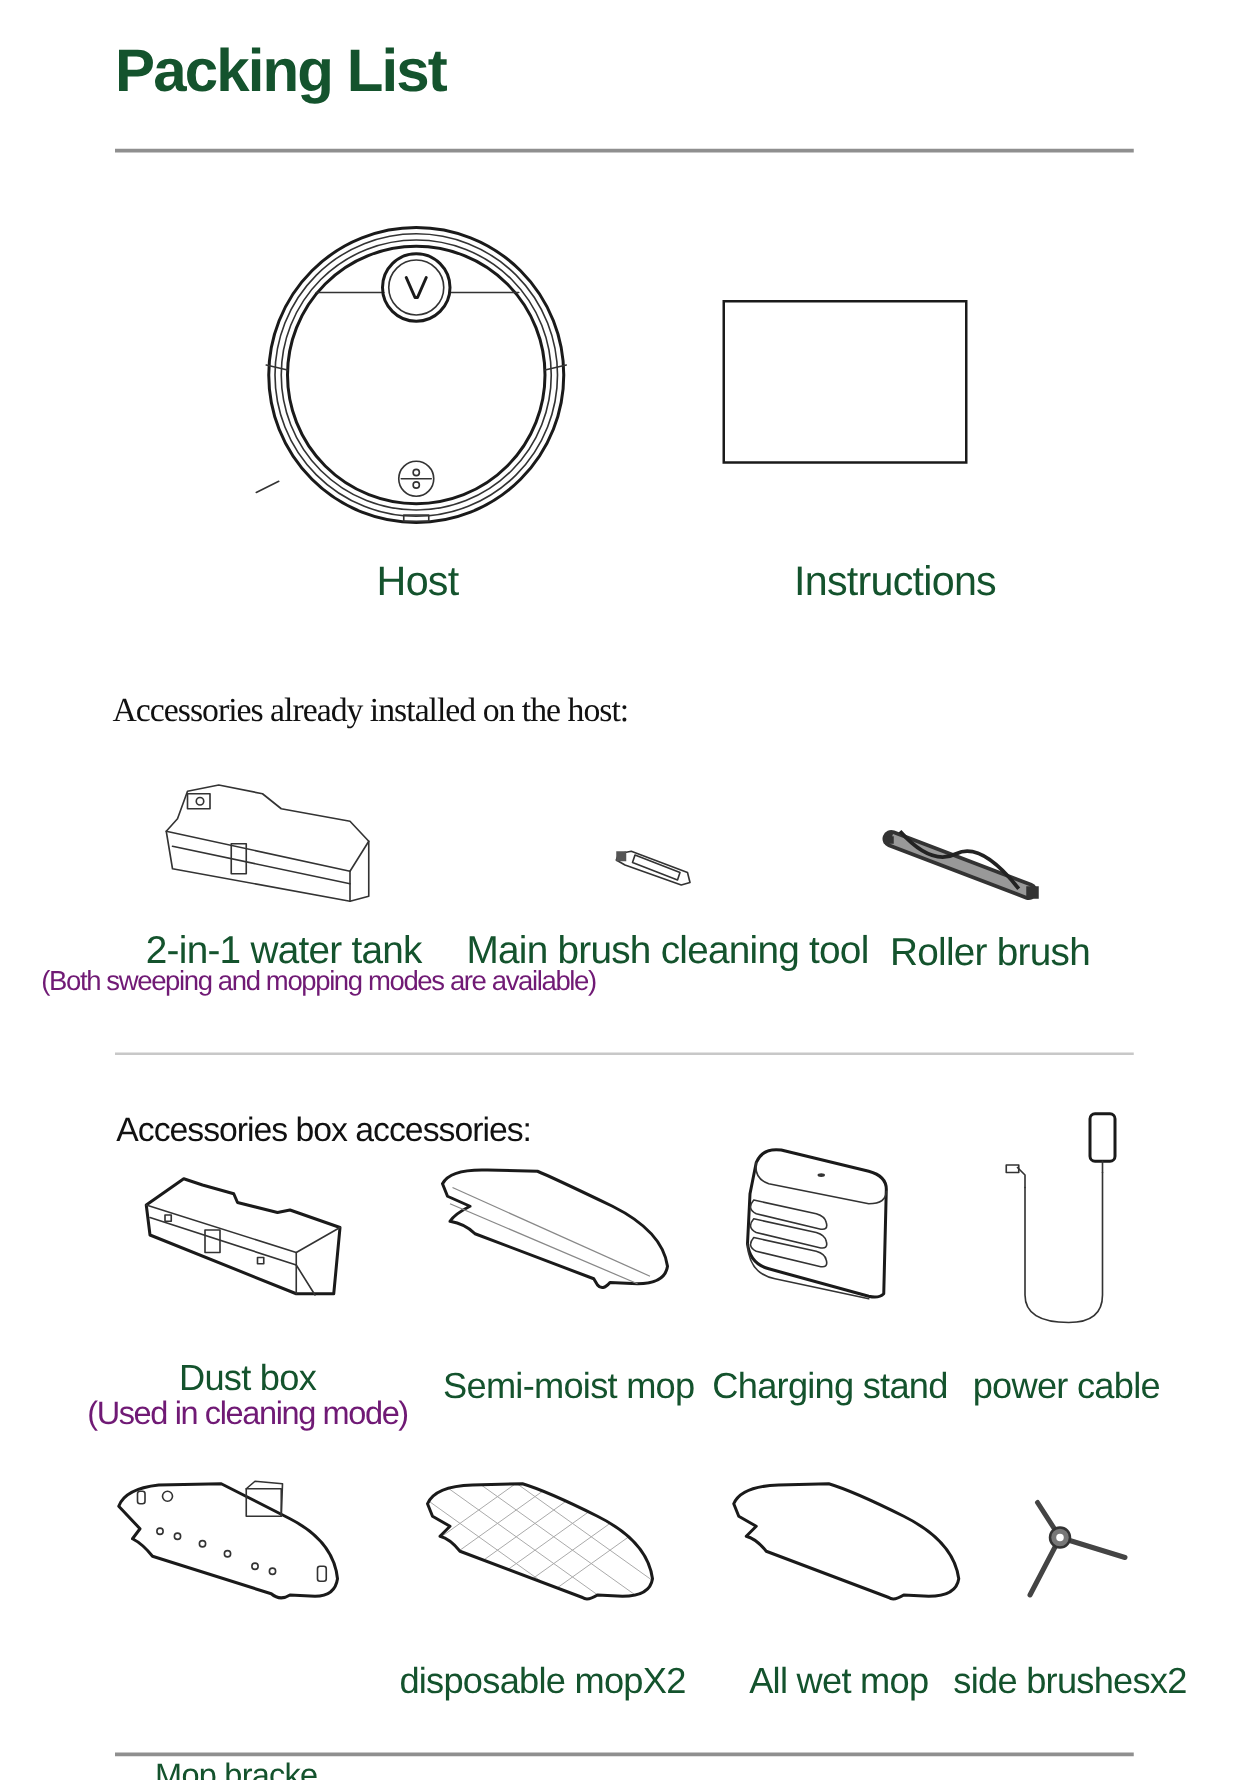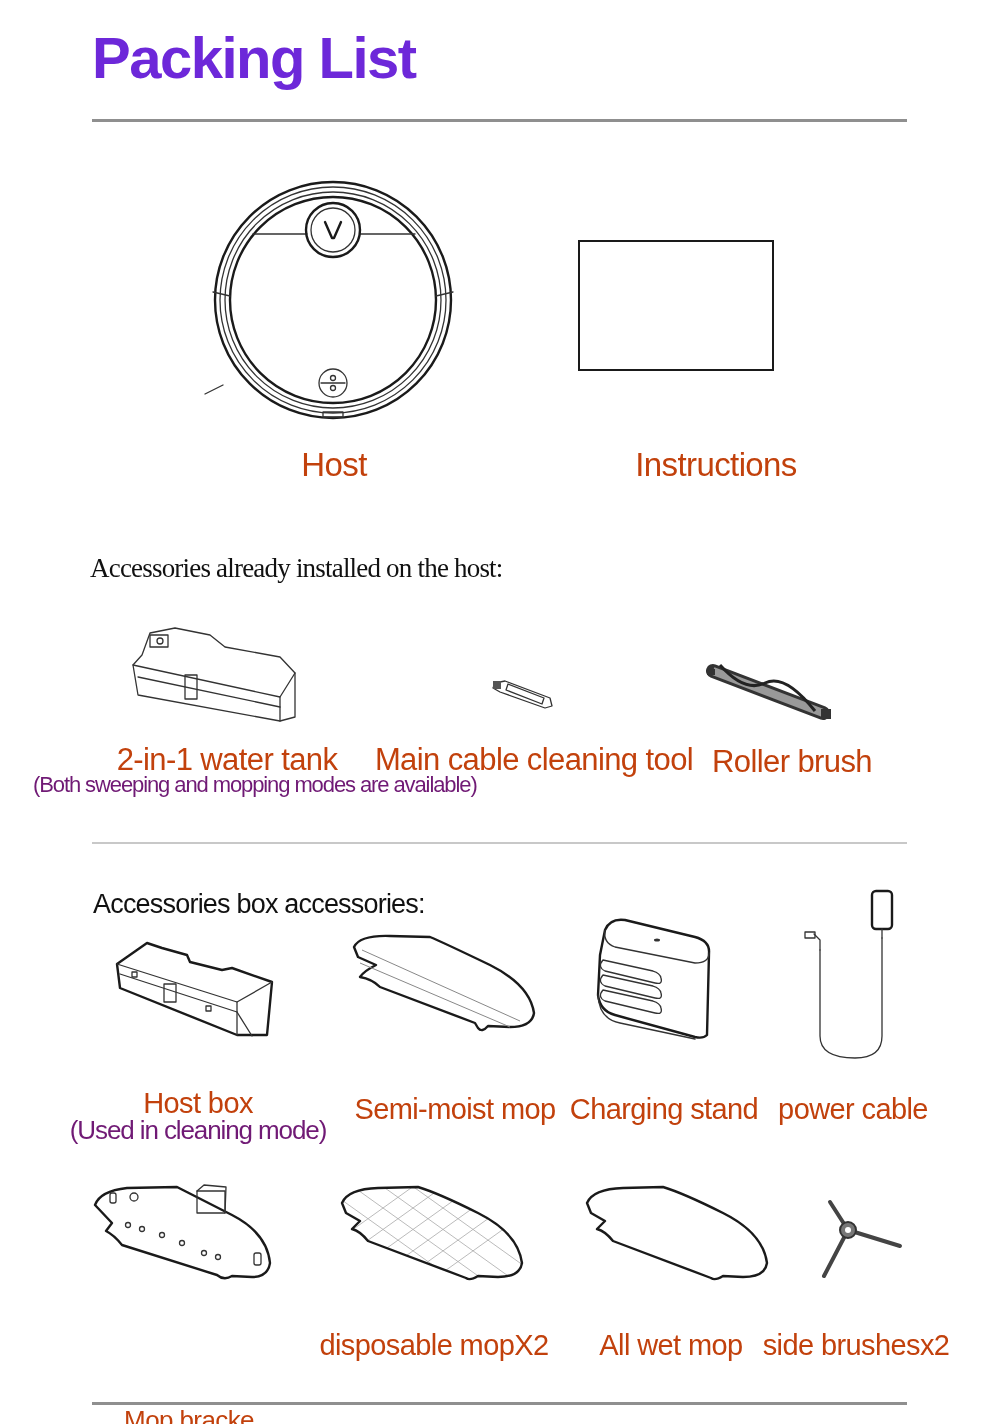--- a/index.html
+++ b/index.html
@@ -3,27 +3,27 @@
 <meta charset="utf-8">
 <style>
   * { box-sizing: border-box; margin: 0; padding: 0; }
   html, body { width: 1000px; height: 1424px; background: #ffffff; overflow: hidden; }
   body { position: relative; font-family: "Liberation Sans", "DejaVu Sans", sans-serif; color: #111; }
 
   .abs { position: absolute; }
 
   .title {
     left: 92px; top: 24px;
-    font-size: 58px; font-weight: bold; color: #6d28d9;
+    font-size: 48px; font-weight: bold; color: #14532d;
     letter-spacing: -1.5px; line-height: 68px;
   }
   .rule { height: 3px; background: #8f8f8f; }
   .rule.light { height: 2px; background: #c8c8c8; }
 
-  .label { font-size: 31px; color: #c2410c; white-space: nowrap; letter-spacing: -0.6px; line-height: 36px; }
+  .label { font-size: 31px; color: #14532d; white-space: nowrap; letter-spacing: -0.6px; line-height: 36px; }
   .label.big { font-size: 33px; }
   .section-heading { font-size: 27px; color: #111; letter-spacing: -0.8px; white-space: nowrap; line-height: 32px; }
   .note { font-size: 22px; color: #701a75; letter-spacing: -1.1px; white-space: nowrap; line-height: 26px; font-weight: 300; }
   .note.big { font-size: 26px; }
 
   .center { text-align: center; transform: translateX(-50%); }
 
   svg { display: block; overflow: visible; }
   .ink { fill: none; stroke: #1a1a1a; stroke-width: 2.4; stroke-linejoin: round; stroke-linecap: round; }
   .ink-thin { fill: none; stroke: #333; stroke-width: 1.3; stroke-linejoin: round; stroke-linecap: round; }
@@ -94,21 +94,21 @@
     <path d="M8 8 L118 50" stroke="#333" stroke-width="14" stroke-linecap="round" fill="none"></path>
     <path d="M8 8 L118 50" stroke="#999" stroke-width="8" fill="none"></path>
     <path d="M15 2 Q40 30 60 20 Q80 10 110 48" stroke="#222" stroke-width="3" fill="none"></path>
     <rect x="2" y="6" width="8" height="6" fill="#333"></rect>
     <rect x="116" y="46" width="10" height="10" fill="#333"></rect>
   </svg>
 </div>
 
 <div class="abs label center" style="left:227px; top:742px;">2-in-1 water tank</div>
 <div class="abs note" style="left:33px; top:772px;">(Both sweeping and mopping modes are available)</div>
-<div class="abs label center" style="left:534px; top:742px;">Main cable cleaning tool</div>
+<div class="abs label center" style="left:534px; top:742px;">Main brush cleaning tool</div>
 <div class="abs label center" style="left:792px; top:744px;">Roller brush</div>
 
 <div class="abs rule light" style="left:92px; top:842px; width:815px;"></div>
 
 <div class="abs section-heading" style="left:93px; top:888px;">Accessories box accessories:</div>
 
 <div class="abs" style="left:112px; top:940px;">
   <svg width="165" height="100" viewBox="0 0 165 100">
     <path d="M5 24 L35 3 L50 8 L75 15 L78 22 L110 30 L120 28 L160 42 L155 95 L125 95 L8 48 Z" class="ink" stroke-width="2"></path>
     <path d="M5 24 L125 62 L160 42" class="ink-thin"></path>
@@ -144,21 +144,21 @@
 <div class="abs" style="left:800px; top:888px;">
   <svg width="100" height="175" viewBox="0 0 100 175">
     <rect x="72" y="3" width="20" height="38" rx="4" class="ink" stroke-width="1.8"></rect>
     <path d="M82 41 L82 50" class="ink-thin" stroke-width="2"></path>
     <path d="M82 50 L82 148 Q82 170 55 170 Q20 170 20 148 L20 62" class="ink-thin" stroke-width="1.6"></path>
     <path d="M20 62 L20 52 L14 46" class="ink-thin" stroke-width="2"></path>
     <rect x="5" y="44" width="10" height="6" class="ink-thin"></rect>
   </svg>
 </div>
 
-<div class="abs label center" style="left:198px; top:1085px; font-size:29px;">Host box</div>
+<div class="abs label center" style="left:198px; top:1085px; font-size:29px;">Dust box</div>
 <div class="abs note big center" style="left:198px; top:1117px;">(Used in cleaning mode)</div>
 <div class="abs label center" style="left:455px; top:1091px; font-size:29px;">Semi-moist mop</div>
 <div class="abs label center" style="left:664px; top:1091px; font-size:29px;">Charging stand</div>
 <div class="abs label center" style="left:853px; top:1091px; font-size:29px;">power cable</div>
 
 <div class="abs" style="left:92px; top:1183px;">
   <svg width="185" height="100" viewBox="0 0 185 100">
     <path d="M3 22 Q8 8 35 5 L85 4 L140 32 Q175 50 178 80 Q176 94 160 94 L140 93 Q132 98 125 92 L30 62 Q22 52 14 48 L20 40 Z" class="ink" stroke-width="2.2"></path>
     <rect x="105" y="8" width="28" height="22" class="ink-thin" stroke-width="1.6"></rect>
     <path d="M105 8 L112 2 L134 4 L133 30" class="ink-thin"></path>

